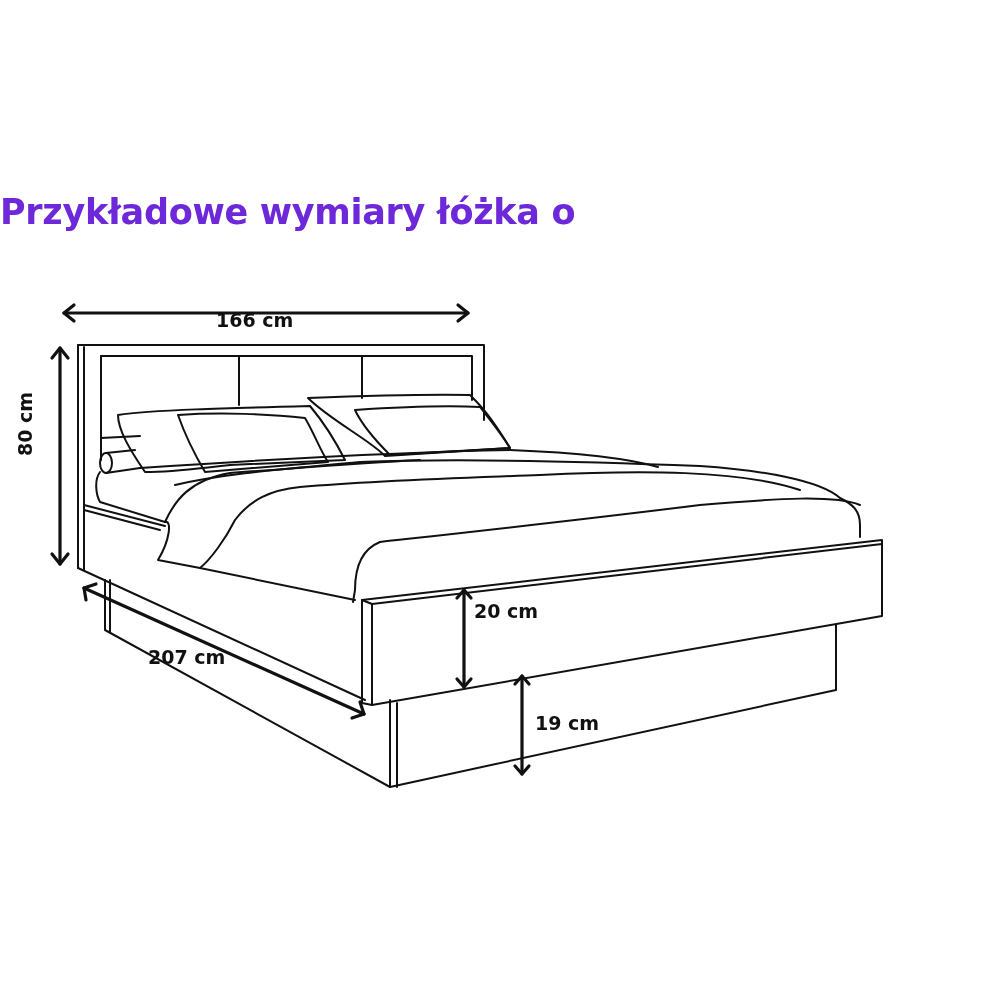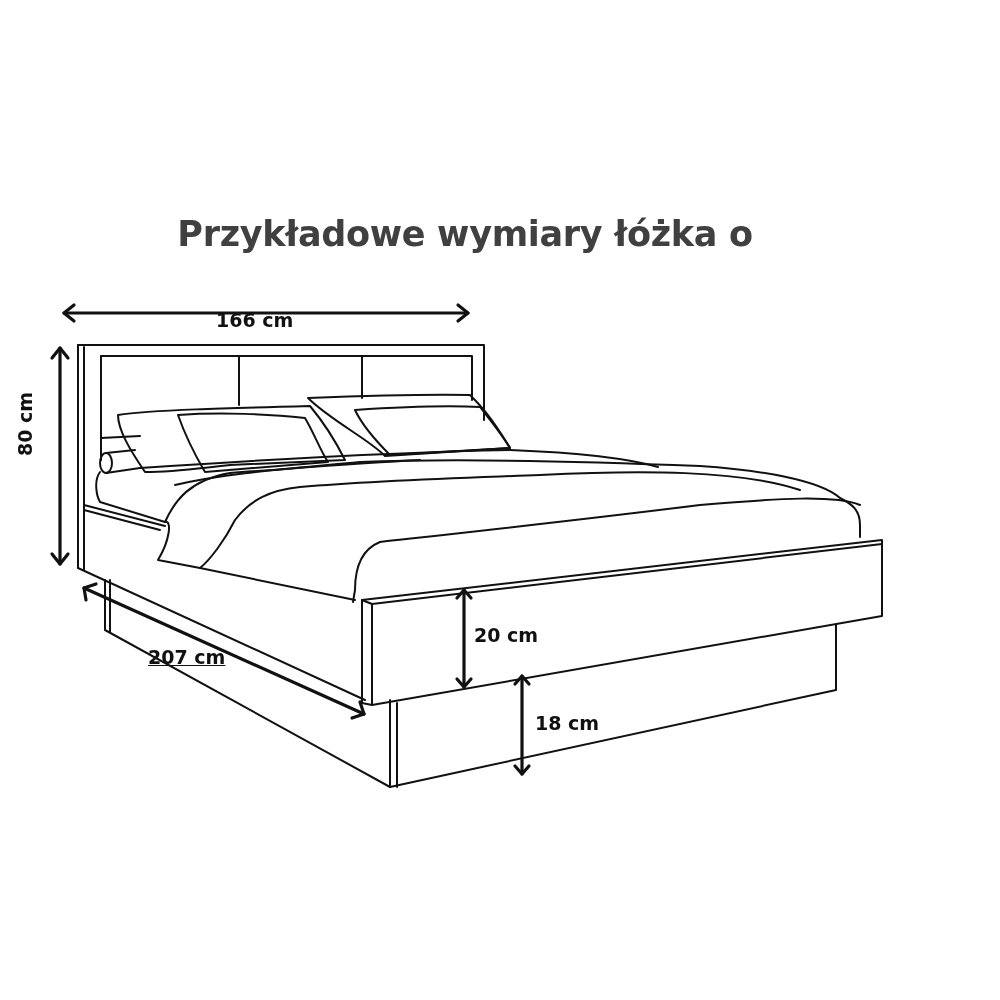--- a/index.html
+++ b/index.html
@@ -13,46 +13,44 @@
       position: relative;
       overflow: hidden;
       font-family: "DejaVu Sans", sans-serif;
       color: #111111;
     }
     .title {
       position: absolute;
       left: 0;
       top: 186px;
       width: 930px;
-      text-align: center;
       font-weight: bold;
       font-size: 35px;
       line-height: 52px;
       letter-spacing: -0.3px;
-      color: #404040;
-      margin-top: 22px;
+      color: #6d28d9;
     }
     .title span { display: block; }
     .drawing {
       position: absolute;
       left: 0;
       top: 0;
       width: 1000px;
       height: 1000px;
     }
     .label {
       position: absolute;
       font-weight: bold;
       font-size: 19px;
       color: #111111;
       white-space: nowrap;
     }
     .lbl-width { left: 216px; top: 286px; margin-top: 23px; }
-    .lbl-length { left: 148px; top: 646px; text-decoration: underline; }
-    .lbl-frame { left: 474px; top: 624px; }
+    .lbl-length { left: 148px; top: 646px; }
+    .lbl-frame { left: 474px; top: 600px; }
     .lbl-base { left: 535px; top: 712px; }
     .lbl-height {
       left: 14px;
       top: 456px;
       transform: rotate(-90deg);
       transform-origin: left top;
       width: 80px;
     }
   </style>
 </head>
@@ -155,13 +153,13 @@
       <path d="M515,684 L522,676 L529,684"></path>
       <path d="M515,766 L522,774 L529,766"></path>
     </g>
   </g>
 </svg>
 
 <div class="label lbl-width">166 cm</div>
 <div class="label lbl-height">80 cm</div>
 <div class="label lbl-length">207 cm</div>
 <div class="label lbl-frame">20 cm</div>
-<div class="label lbl-base">18 cm</div>
+<div class="label lbl-base">19 cm</div>
 
 </body></html>

